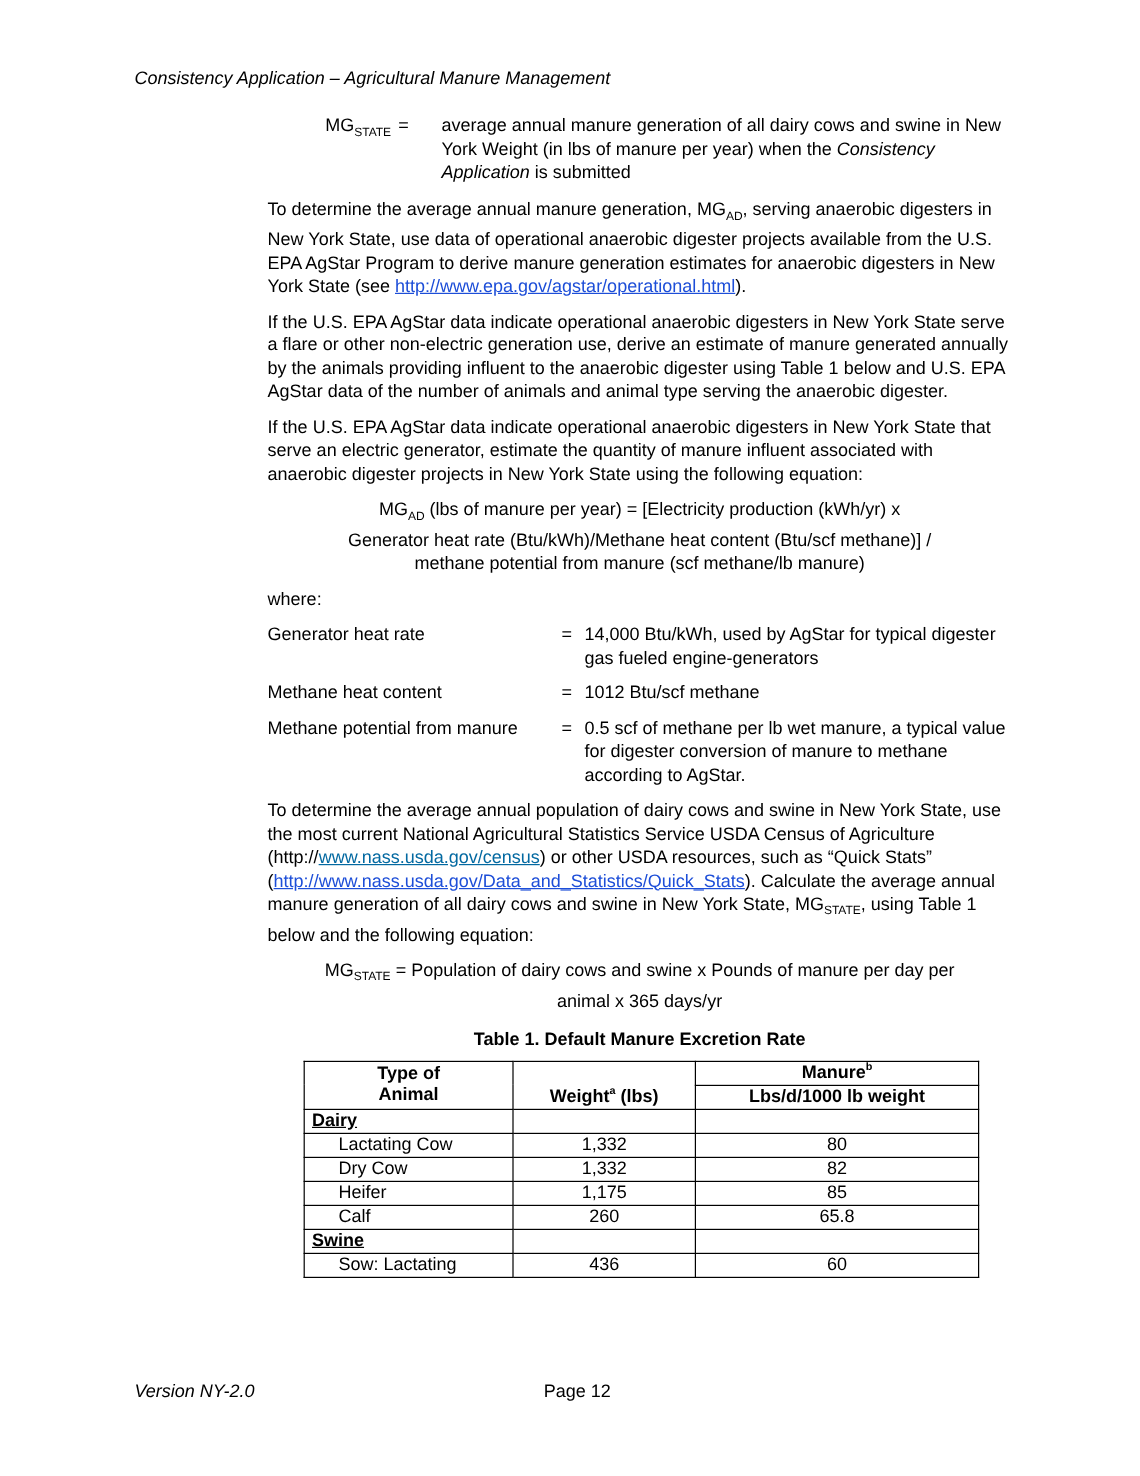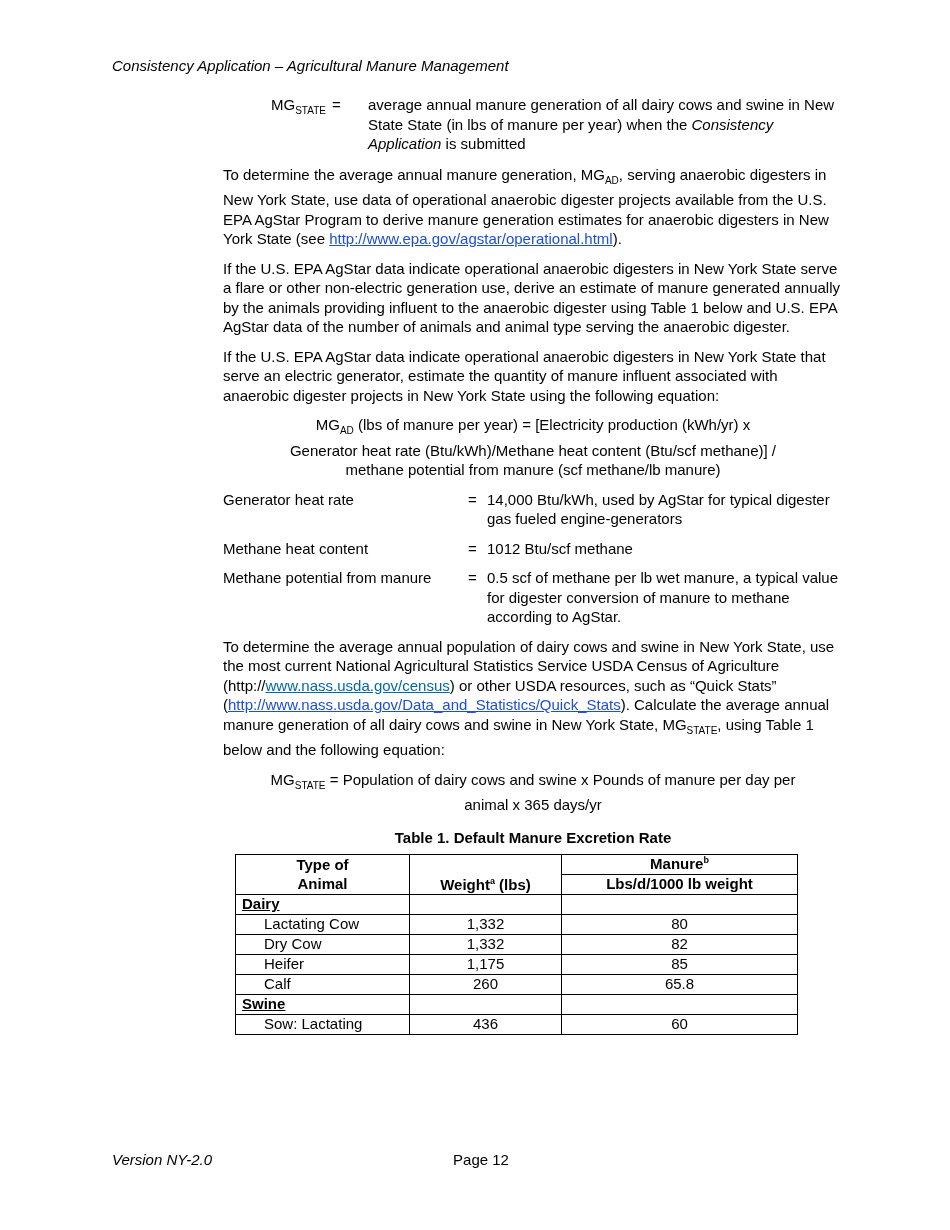--- a/index.html
+++ b/index.html
@@ -17,21 +17,21 @@
   .italic{font-style:italic;}
   a.link{color:#1d4ed8;text-decoration:underline;cursor:pointer;}
   .link-black{color:#0369a1;text-decoration:underline;cursor:pointer;}
   .equation{text-align:center;margin:10px 0 10px 0;}
   .where-label{margin-bottom:10px;}
   .where-row{display:flex;margin-bottom:10px;}
   .w-term{width:245px;flex:none;}
   .w-eq{width:19px;flex:none;}
   .w-def{flex:1;}
   .table-title{text-align:center;font-weight:bold;margin:13px 0 7px 0;}
-  table.t1{border-collapse:collapse;margin-left:12px;table-layout:fixed;width:562px;}
+  table.t1{border-collapse:collapse;margin-left:30px;table-layout:fixed;width:562px;}
   .t1 th,.t1 td{border:1px solid #000;padding:0 3px;line-height:18.5px;font-size:15px;height:19px;}
   .t1 th{font-weight:bold;text-align:center;}
   .col-animal{width:174px;}
   .col-weight{width:152px;}
   .col-manure{width:236px;}
   .th-weight{vertical-align:bottom;}
   .th-animal{vertical-align:middle;}
   td.animal{text-align:left;padding-left:28px;}
   td.num{text-align:center;}
   td.sec-cell{text-align:left;padding-left:6px;}
@@ -45,35 +45,36 @@
 <body>
 
 <div class="page">
 
   <div class="doc-header"><span>Consistency Application – Agricultural Manure Management</span></div>
 
   <div class="content">
 
     <div class="def-block">
       <div class="def-term"><span>MG</span><span class="sub">STATE</span><span class="def-eq">=</span></div>
-      <div class="def-body"><span>average annual manure generation of all dairy cows and swine in New State State (in lbs of manure per year) when the </span><span class="italic">Consistency Application</span><span> is submitted</span></div>
+      <div class="def-body"><span>average annual manure generation of all dairy cows and swine in New York Weight (in lbs of manure per year) when the </span><span class="italic">Consistency Application</span><span> is submitted</span></div>
     </div>
 
     <div class="block"><span>To determine the average annual manure generation, MG</span><span class="sub">AD</span><span>, serving anaerobic digesters in New York State, use data of operational anaerobic digester projects available from the U.S. EPA AgStar Program to derive manure generation estimates for anaerobic digesters in New York State (see </span><a class="link">http://www.epa.gov/agstar/operational.html</a><span>).</span></div>
 
     <div class="block">If the U.S. EPA AgStar data indicate operational anaerobic digesters in New York State serve a flare or other non-electric generation use, derive an estimate of manure generated annually by the animals providing influent to the anaerobic digester using Table 1 below and U.S. EPA AgStar data of the number of animals and animal type serving the anaerobic digester.</div>
 
     <div class="block">If the U.S. EPA AgStar data indicate operational anaerobic digesters in New York State that serve an electric generator, estimate the quantity of manure influent associated with anaerobic digester projects in New York State using the following equation:</div>
 
     <div class="equation">
       <div class="eq-line"><span>MG</span><span class="sub">AD</span><span> (lbs of manure per year) = [Electricity production (kWh/yr) x</span></div>
       <div class="eq-line">Generator heat rate (Btu/kWh)/Methane heat content (Btu/scf methane)] /</div>
       <div class="eq-line">methane potential from manure (scf methane/lb manure)</div>
     </div>
 
+    <div class="where-label">where:</div>
 
     <div class="where-row">
       <div class="w-term">Generator heat rate</div>
       <div class="w-eq">=</div>
       <div class="w-def">14,000 Btu/kWh, used by AgStar for typical digester gas fueled engine-generators</div>
     </div>
     <div class="where-row">
       <div class="w-term">Methane heat content</div>
       <div class="w-eq">=</div>
       <div class="w-def">1012 Btu/scf methane</div>

